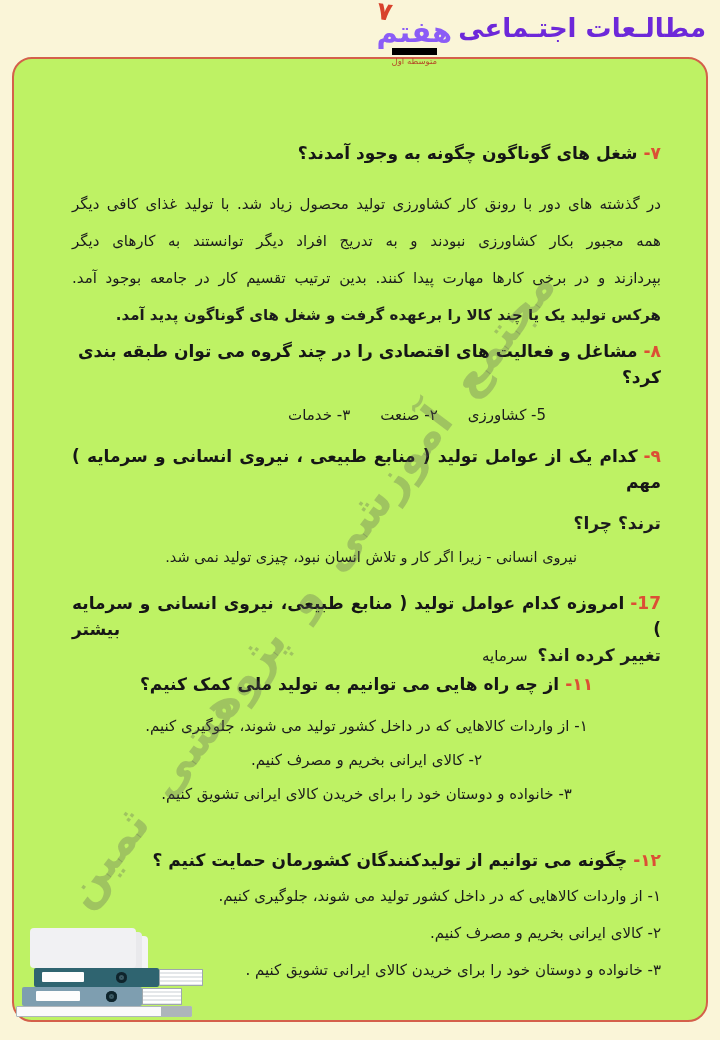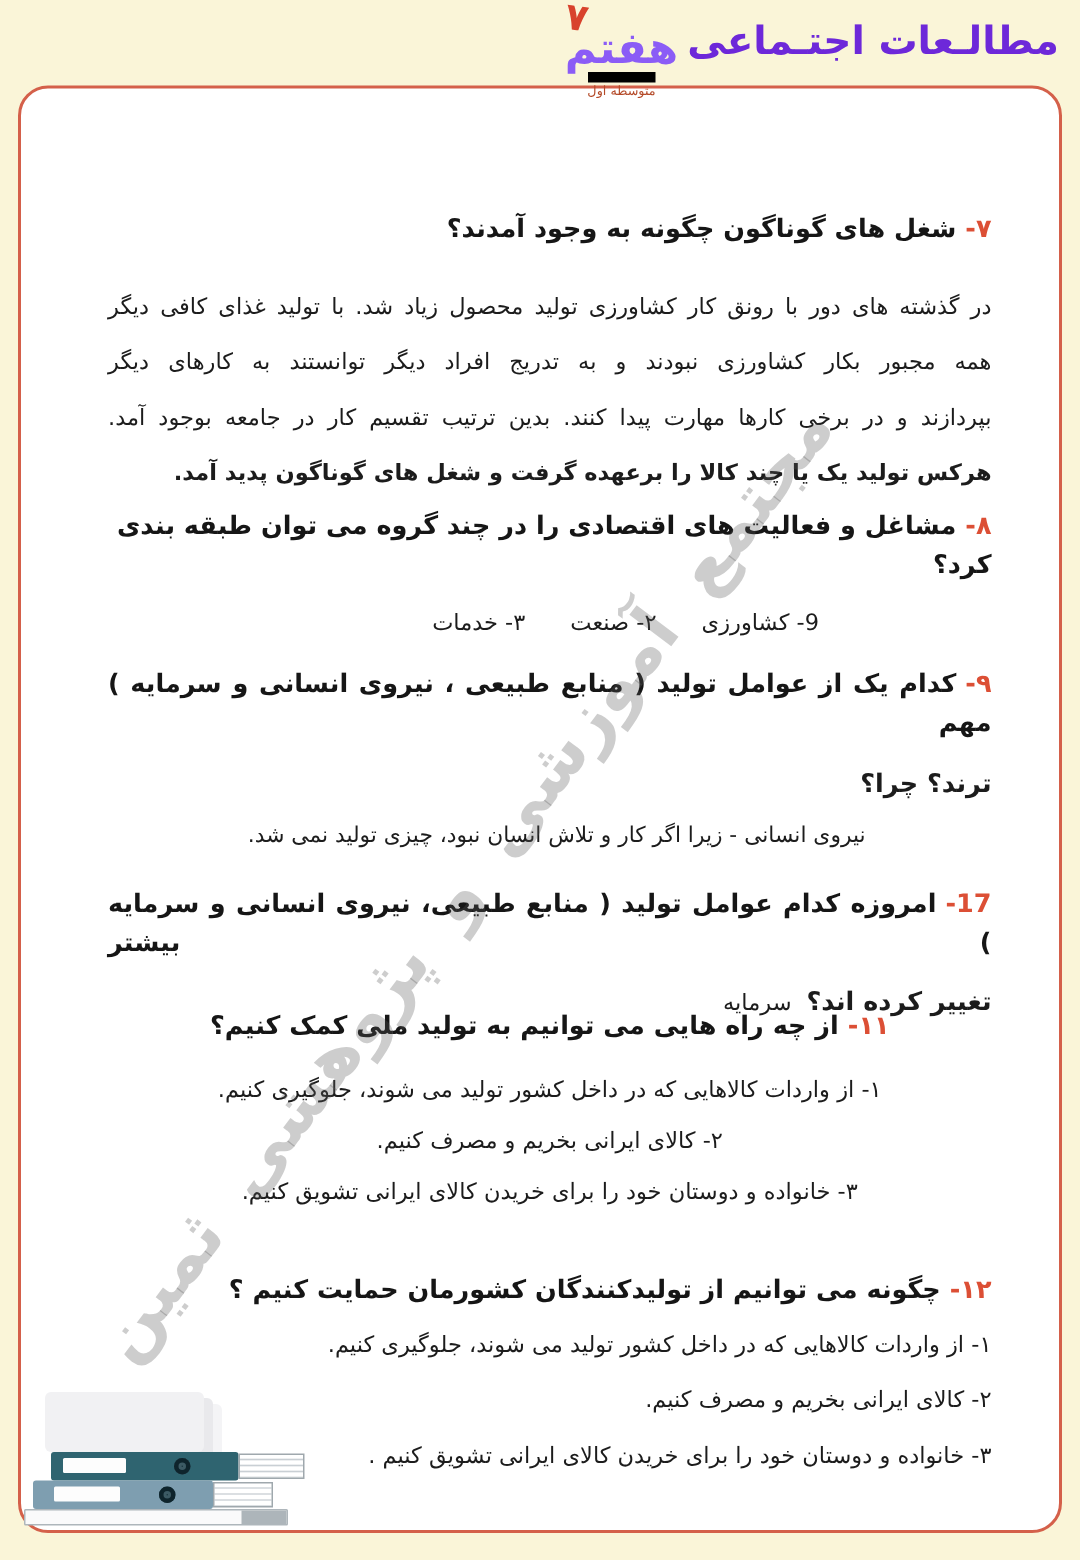--- a/index.html
+++ b/index.html
@@ -63,21 +63,21 @@
     padding-top: 1px;
   }
 
   
   .card {
     position: absolute;
     left: 12px;
     top: 57px;
     width: 696px;
     height: 965px;
-    background: #ffffff;
+    background: #bef264;
     border: 2px solid #D4604A;
     border-radius: 20px;
     z-index: 1;
   }
 
   
   .watermark {
     position: absolute;
     left: 0px;
     top: 520px;
@@ -134,21 +134,21 @@
     margin-right: 115px;
     display: flex;
     gap: 30px;
     font-size: 15px;
     line-height: 24px;
   }
 
   .ansline { font-size: 14.5px; line-height: 24px; }
   .q9 .h2line { margin-top: 15px; line-height: 27px; font-size: 17px; font-weight: bold; }
   .q9 .ansline { margin-top: 8px; margin-right: 84px; }
-  .q10 .h2line { margin-top: 13px; line-height: 27px; font-size: 17px; font-weight: bold; }
+  .q10 .h2line { line-height: 27px; font-size: 17px; font-weight: bold; }
   .inline-answer { font-weight: normal; font-size: 15px; margin-right: 4px; }
 
   .alist { margin-top: 17px; }
   .alist p { font-size: 15px; line-height: 24px; margin-bottom: 10px; }
   .q12 .alist { margin-top: 11px; }
   .q12 .alist p { margin-bottom: 13px; }
 
   
   .books {
     position: absolute;
@@ -237,21 +237,21 @@
       <div class="jline">در گذشته های دور با رونق کار کشاورزی تولید محصول زیاد شد. با تولید غذای کافی دیگر</div>
       <div class="jline">همه مجبور بکار کشاورزی نبودند و به تدریج افراد دیگر توانستند به کارهای دیگر</div>
       <div class="jline">بپردازند و در برخی کارها مهارت پیدا کنند. بدین ترتیب تقسیم کار در جامعه بوجود آمد.</div>
       <div class="jline jlast">هرکس تولید یک یا چند کالا را برعهده گرفت و شغل های گوناگون پدید آمد.</div>
     </div>
   </section>
 
   <section class="q q8">
     <h3><span class="qnum">۸-</span><span>مشاغل و فعالیت های اقتصادی را در چند گروه می توان طبقه بندی کرد؟</span></h3>
     <div class="items-row">
-      <span>9- کشاورزی</span>
+      <span>5- کشاورزی</span>
       <span>۲- صنعت</span>
       <span>۳- خدمات</span>
     </div>
   </section>
 
   <section class="q q9">
     <h3 class="jfull"><span class="qnum">۹-</span><span>کدام یک از عوامل تولید ( منابع طبیعی ، نیروی انسانی و سرمایه ) مهم</span></h3>
     <div class="h2line">ترند؟ چرا؟</div>
     <div class="ansline">نیروی انسانی - زیرا اگر کار و تلاش انسان نبود، چیزی تولید نمی شد.</div>
   </section>

